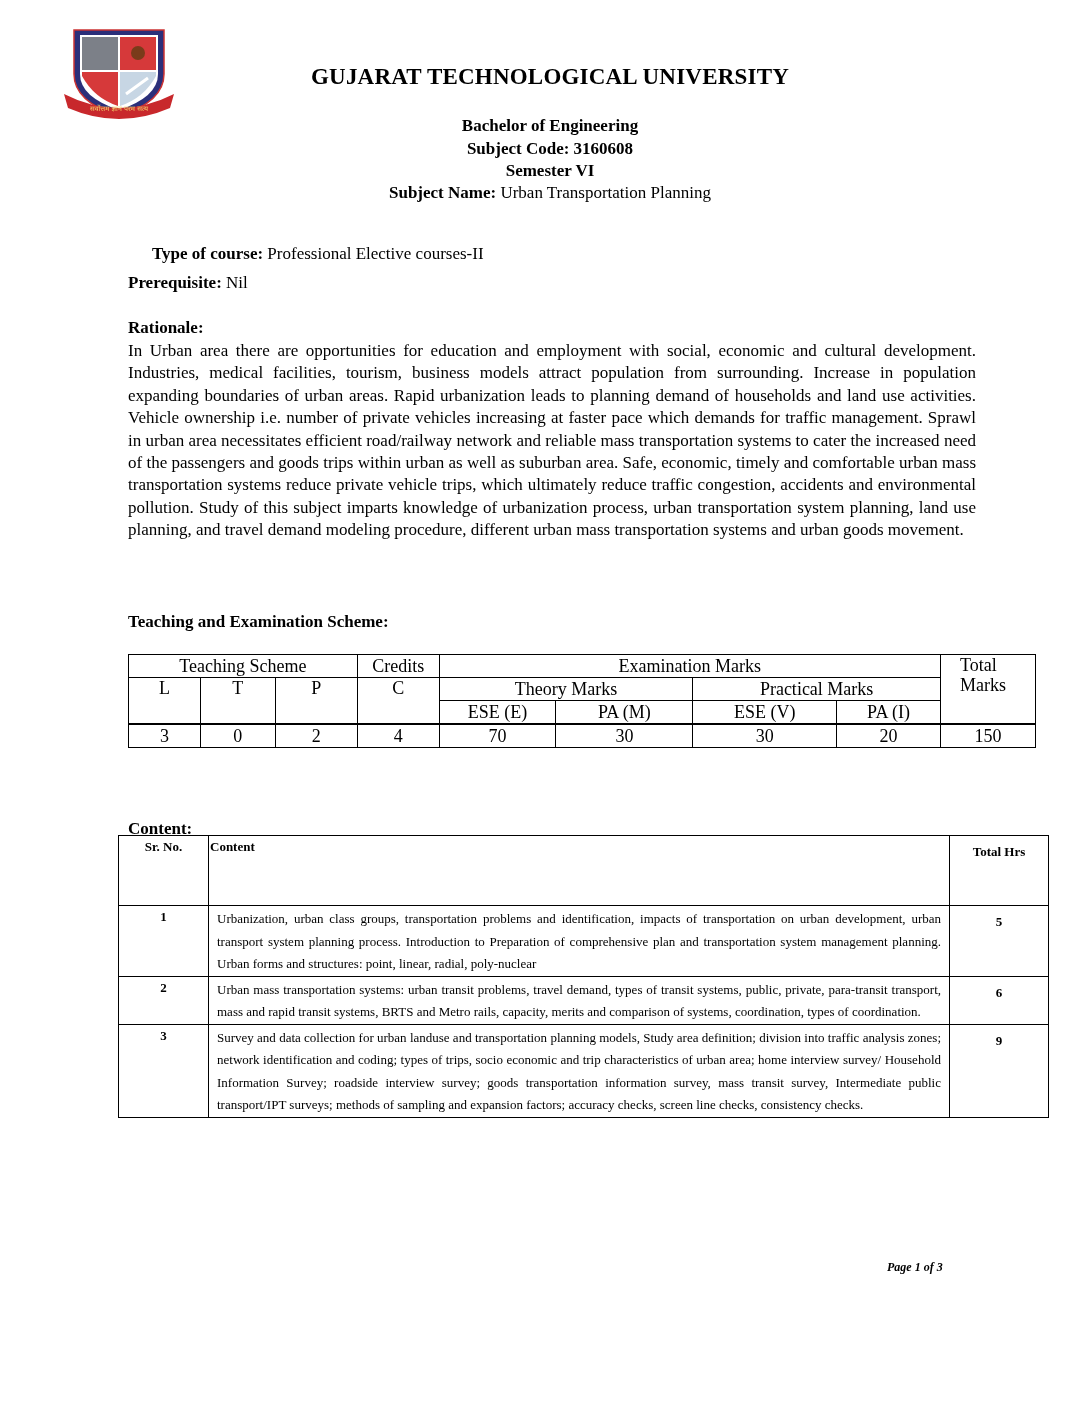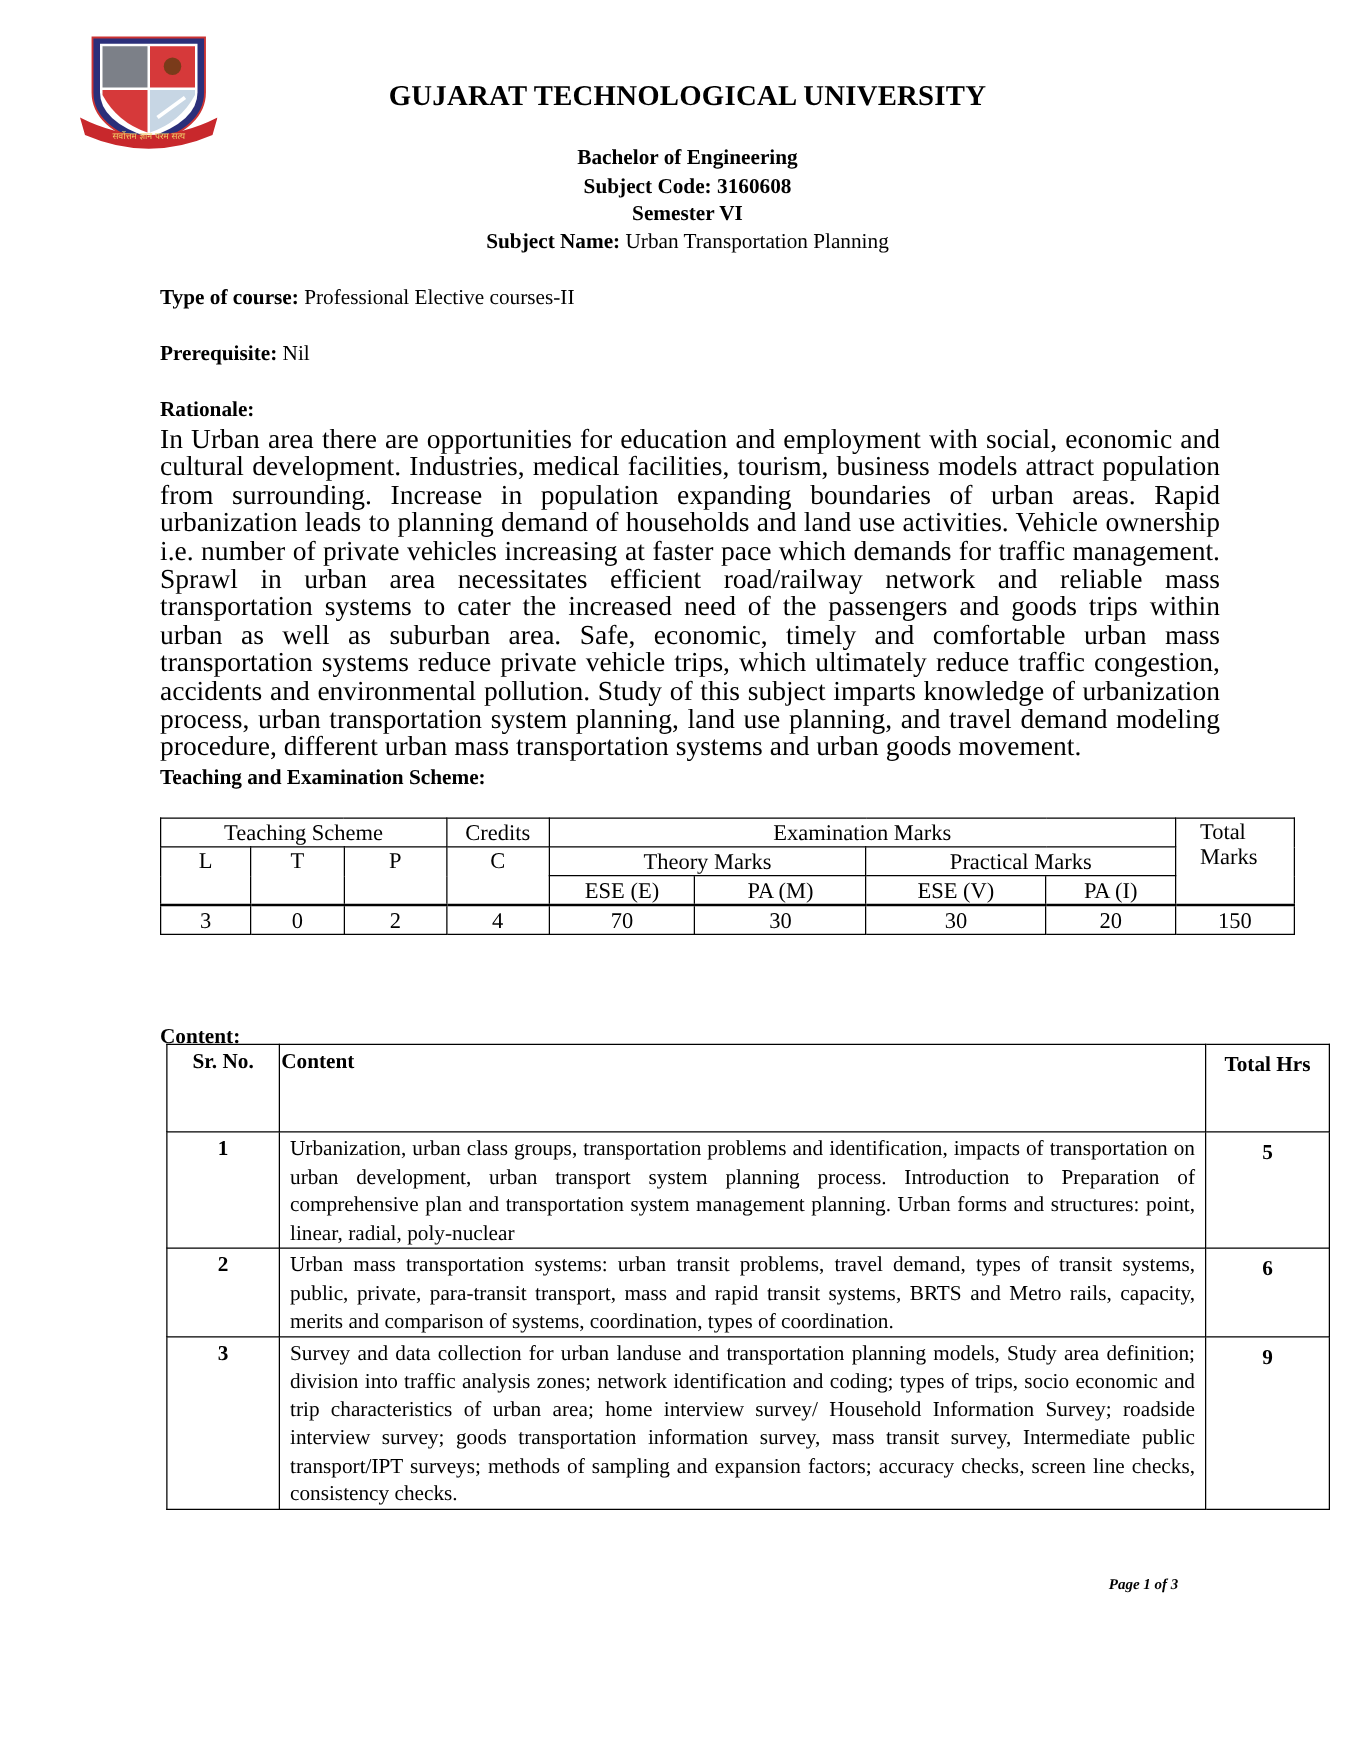--- a/index.html
+++ b/index.html
@@ -2,27 +2,27 @@
 <html><head>
 <meta charset="utf-8">
 <style>
   html, body { margin:0; padding:0; background:#ffffff; }
   body { width:1088px; height:1408px; position:relative; font-family:"Liberation Serif", serif; color:#000; overflow:hidden; }
   .logo { position:absolute; left:64px; top:24px; width:110px; height:100px; }
   .univ { position:absolute; left:0; width:1100px; top:64px; text-align:center; font-weight:bold; font-size:23px; letter-spacing:0.2px; }
   .hdr { position:absolute; left:0; width:1100px; text-align:center; font-size:17px; }
   .hdr b { font-weight:bold; }
   .line { position:absolute; left:128px; font-size:17px; }
-  .rationale { position:absolute; left:128px; top:340px; width:848px; font-size:22px; line-height:22.4px; text-align:justify; }
+  .rationale { position:absolute; left:128px; top:340px; width:848px; font-size:17px; line-height:22.4px; text-align:justify; }
   table { border-collapse:collapse; position:absolute; }
   .scheme { left:128px; top:654px; width:908px; font-size:18px; }
   .scheme td { border:1px solid #000; text-align:center; padding:0; height:22px; line-height:20px; }
   .scheme td.tl { text-align:left; padding-left:19px; vertical-align:top; }
   .scheme tr.vals td { border-top:2px solid #000; }
-  .content { left:133px; top:835px; width:931px; font-size:17px; }
+  .content { left:118px; top:835px; width:931px; font-size:13px; }
   .content td { border:1px solid #000; vertical-align:top; }
   .content th { border:1px solid #000; vertical-align:top; font-weight:bold; }
   .content .sr { width:87px; text-align:center; font-weight:bold; padding-top:3px; }
   .content .txt { padding:2px 8px 0 8px; text-align:justify; line-height:22.5px; }
   .content .hrs { width:96px; text-align:center; font-weight:bold; padding-top:3px; line-height:26px; }
   .pagefoot { position:absolute; left:887px; top:1260px; font-style:italic; font-weight:bold; font-size:12px; }
 </style>
 </head>
 <body>
 
@@ -45,21 +45,21 @@
 <div class="hdr" style="top:139px; font-weight:bold;">
   <span>Subject Code:</span>
   <span>3160608</span>
 </div>
 <div class="hdr" style="top:161px; font-weight:bold;">Semester VI</div>
 <div class="hdr" style="top:183px;">
   <b>Subject Name:</b>
   <span>Urban Transportation Planning</span>
 </div>
 
-<div class="line" style="top:228px;">
+<div class="line" style="top:244px;margin-left:24px;">
   <b>Type of course:</b>
   <span>Professional Elective courses-II</span>
 </div>
 <div class="line" style="top:273px;">
   <b>Prerequisite:</b>
   <span>Nil</span>
 </div>
 <div class="line" style="top:318px; font-weight:bold;">Rationale:</div>
 <div class="rationale">In Urban area there are opportunities for education and employment with social, economic and cultural development. Industries, medical facilities, tourism, business models attract population from surrounding. Increase in population expanding boundaries of urban areas. Rapid urbanization leads to planning demand of households and land use activities. Vehicle ownership i.e. number of private vehicles increasing at faster pace which demands for traffic management. Sprawl in urban area necessitates efficient road/railway network and reliable mass transportation systems to cater the increased need of the passengers and goods trips within urban as well as suburban area. Safe, economic, timely and comfortable urban mass transportation systems reduce private vehicle trips, which ultimately reduce traffic congestion, accidents and environmental pollution. Study of this subject imparts knowledge of urbanization process, urban transportation system planning, land use planning, and travel demand modeling procedure, different urban mass transportation systems and urban goods movement.</div>
 

